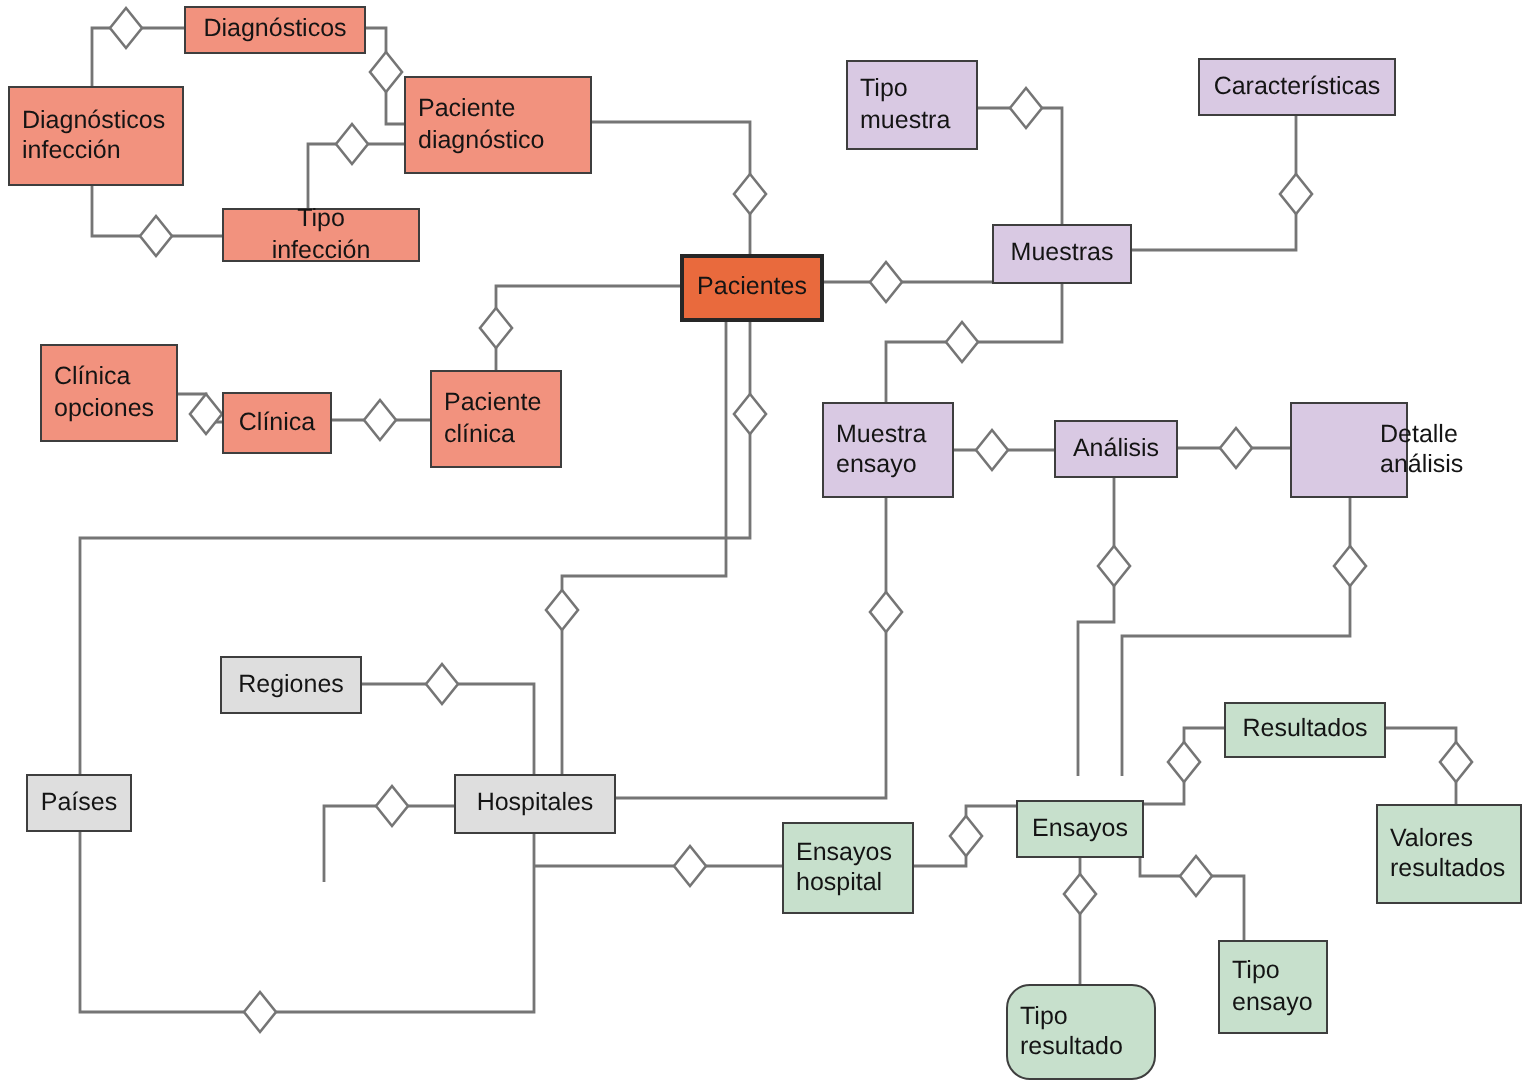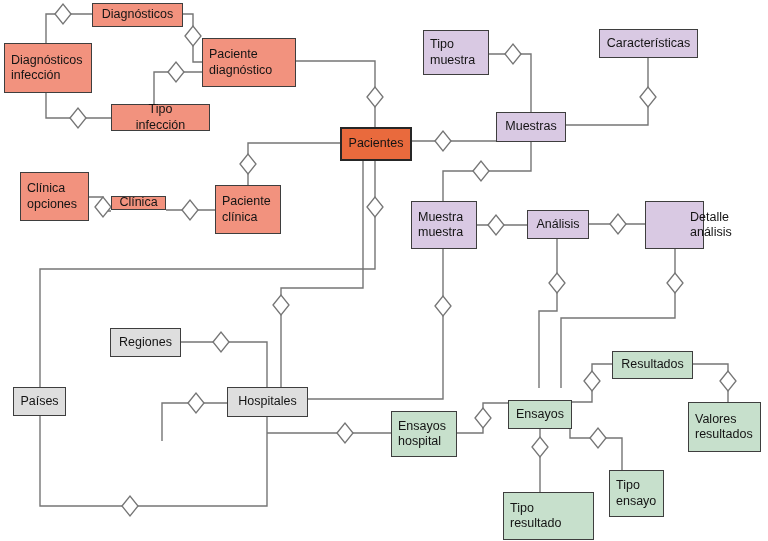--- a/index.html
+++ b/index.html
@@ -84,32 +84,32 @@
     <path class="diamond" d="M720,381 L728,371 L736,381 L728,391 Z"></path>
     <path class="diamond" d="M532,447 L540,437 L548,447 L540,457 Z"></path>
     <path class="diamond" d="M590,438 L598,428 L606,438 L598,448 Z"></path>
   </svg>
 
   <div class="entity salmon single" style="left:92px;top:3px;width:91px;height:24px;">Diagnósticos</div>
   <div class="entity salmon multi" style="left:4px;top:43px;width:88px;height:50px;">Diagnósticos infección</div>
   <div class="entity salmon multi" style="left:202px;top:38px;width:94px;height:49px;">Paciente diagnóstico</div>
   <div class="entity salmon single" style="left:111px;top:104px;width:99px;height:27px;">Tipo infección</div>
   <div class="entity salmon multi" style="left:20px;top:172px;width:69px;height:49px;">Clínica opciones</div>
-  <div class="entity salmon single" style="left:111px;top:196px;width:55px;height:14px;">Clínica</div>
+  <div class="entity salmon single" style="left:111px;top:196px;width:55px;height:31px;">Clínica</div>
   <div class="entity salmon multi" style="left:215px;top:185px;width:66px;height:49px;">Paciente clínica</div>
   <div class="entity orange single" style="left:340px;top:127px;width:72px;height:34px;">Pacientes</div>
   <div class="entity purple multi" style="left:423px;top:30px;width:66px;height:45px;">Tipo muestra</div>
   <div class="entity purple single" style="left:599px;top:29px;width:99px;height:29px;">Características</div>
   <div class="entity purple single" style="left:496px;top:112px;width:70px;height:30px;">Muestras</div>
-  <div class="entity purple multi" style="left:411px;top:201px;width:66px;height:48px;">Muestra muestra</div>
+  <div class="entity purple multi" style="left:411px;top:201px;width:66px;height:48px;">Muestra ensayo</div>
   <div class="entity purple single" style="left:527px;top:210px;width:62px;height:29px;">Análisis</div>
   <div class="entity purple multi" style="left:645px;top:201px;width:59px;height:48px;padding-left:44px;">Detalle análisis</div>
   <div class="entity graybx single" style="left:110px;top:328px;width:71px;height:29px;">Regiones</div>
   <div class="entity graybx single" style="left:13px;top:387px;width:53px;height:29px;">Países</div>
   <div class="entity graybx single" style="left:227px;top:387px;width:81px;height:30px;">Hospitales</div>
   <div class="entity green multi" style="left:391px;top:411px;width:66px;height:46px;">Ensayos hospital</div>
   <div class="entity green single" style="left:508px;top:388px;width:64px;height:29px;margin-top:12px;">Ensayos</div>
   <div class="entity green single" style="left:612px;top:351px;width:81px;height:28px;">Resultados</div>
   <div class="entity green multi" style="left:688px;top:402px;width:73px;height:50px;">Valores resultados</div>
-  <div class="entity green multi" style="left:503px;top:492px;width:91px;height:48px;">Tipo resultado</div>
+  <div class="entity green multi" style="left:503px;top:492px;width:75px;height:48px;border-radius:12px;">Tipo resultado</div>
   <div class="entity green multi" style="left:593px;top:470px;width:55px;height:47px;margin-left:16px;">Tipo ensayo</div>
 
 </div>
 
 </body></html>

